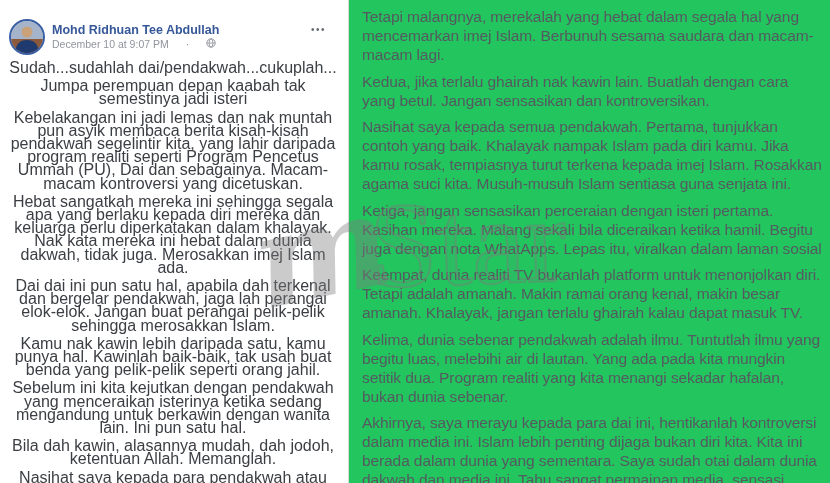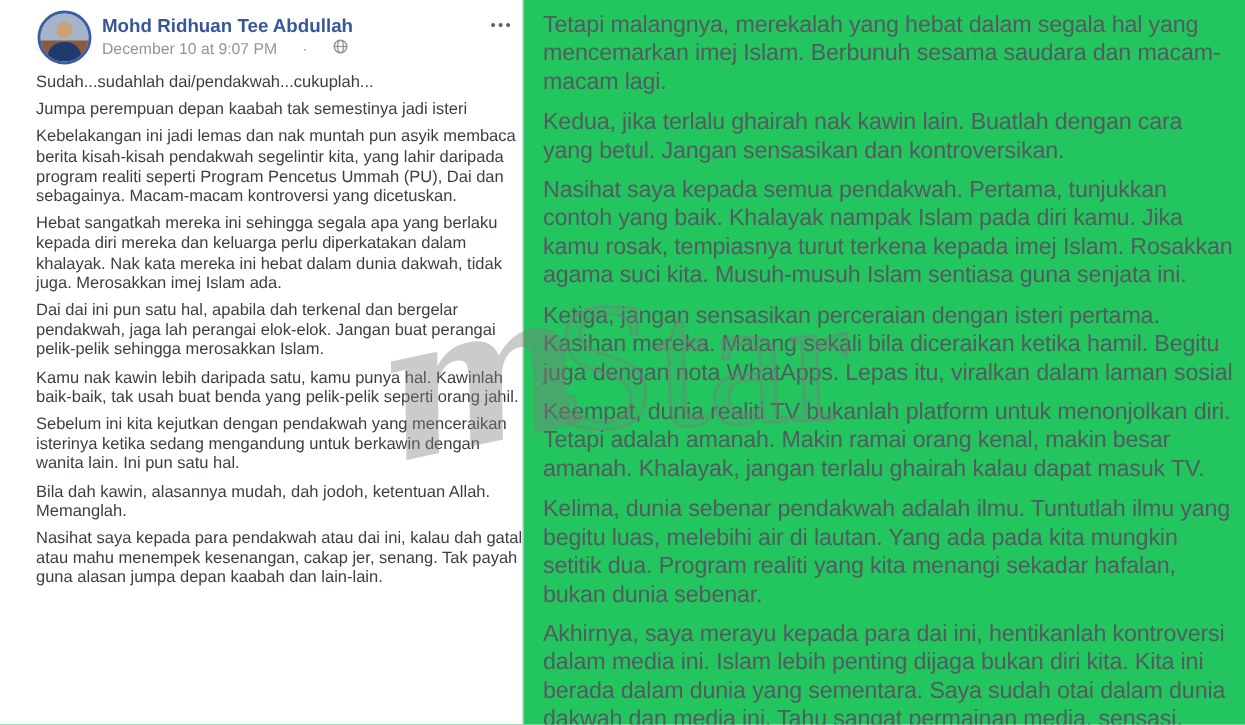--- a/index.html
+++ b/index.html
@@ -5,22 +5,22 @@
   html, body { margin: 0; padding: 0; }
   body {
     width: 830px; height: 483px; overflow: hidden;
     background: #ffffff; position: relative;
     font-family: "Liberation Sans", sans-serif;
     -webkit-font-smoothing: antialiased;
   }
 
   
   .post {
-    position: absolute; left: 16px; top: 0; width: 348px; height: 445px;
-    background: #fff; box-sizing: border-box; padding: 6px 10px 0 8px;
+    position: absolute; left: 0; top: 0; width: 348px; height: 445px;
+    background: #fff; box-sizing: border-box; padding: 18px 10px 0 8px;
   }
   .post-header { position: relative; height: 38px; }
   .avatar {
     position: absolute; left: 1px; top: 1px; width: 32px; height: 32px;
     border-radius: 50%; border: 2px solid #3a5fa5; overflow: hidden;
     background: linear-gradient(180deg, #b9c6da 0%, #93a6c2 60%, #7e93b3 100%);
   }
   .avatar svg { display: block; }
   .post-header-text { margin-left: 44px; padding-top: 2px; }
   .author {
@@ -32,22 +32,22 @@
     display: flex; align-items: center; gap: 17px;
   }
   .globe { display: inline-block; }
   .more-options {
     position: absolute; top: 5px; right: 10px; border: none; background: none;
     color: #616770; font-size: 10px; letter-spacing: 1.5px; cursor: pointer;
     padding: 2px; line-height: 10px; font-family: "Liberation Sans", sans-serif;
   }
   .post-body { margin-top: 5px; }
   .post-body p {
-    margin: 0 0 5px 0; font-size: 11px; line-height: 13.2px; color: #3b3e43;
-    letter-spacing: 0; word-spacing: 0;
+    margin: 0 0 5px 0; font-size: 16px; line-height: 13.2px; color: #3b3e43;
+    letter-spacing: 0; word-spacing: 0; text-align: center;
   }
 
   
   .divider {
     position: absolute; left: 348px; top: 0; bottom: 0; width: 1px;
     background: #d9d9d9;
   }
 
   
   .right-panel {

